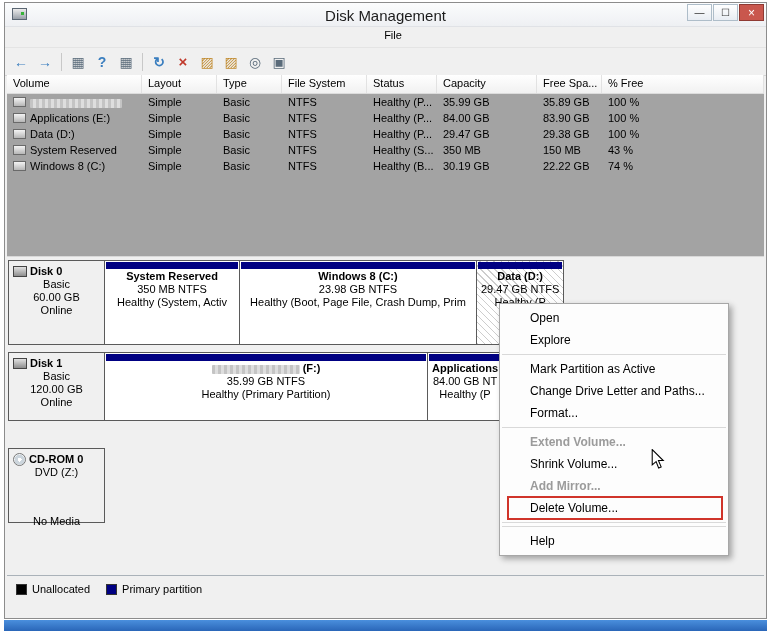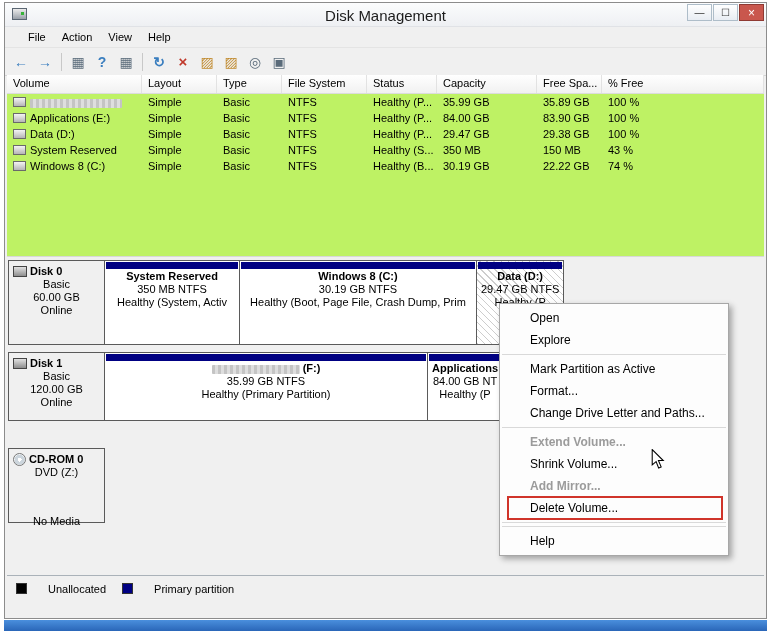--- a/index.html
+++ b/index.html
@@ -18,34 +18,34 @@
   .app-icon{position:absolute;left:7px;top:5px;width:15px;height:12px;box-sizing:border-box;
             background:linear-gradient(#ececec,#99a0a8);border:1px solid #5a6672;}
   .app-icon:after{content:"";position:absolute;right:2px;top:3px;width:3px;height:3px;background:#36b336;}
   .controls{position:absolute;right:2px;top:1px;display:flex;}
   .wbtn{width:25px;height:17px;border:1px solid #aebdc9;margin-left:1px;box-sizing:border-box;
         background:linear-gradient(#ffffff,#e8edf3);display:flex;align-items:center;justify-content:center;
         font-size:10px;color:#333;}
   .wbtn.close{background:#c9574d;border-color:#8f3a33;color:#fff;font-size:12px;}
 
   
-  .menubar{position:absolute;top:24px;left:0;right:0;height:20px;display:flex;align-items:center;padding-left:15px;}
+  .menubar{position:absolute;top:24px;left:0;right:0;height:20px;display:flex;align-items:center;padding-left:15px;flex-direction:column;}
   .menu-item{padding:2px 8px;}
   .toolbar{position:absolute;top:44px;left:0;right:0;height:27px;background:#f0f0f0;
            border-top:1px solid #e4e4e4;border-bottom:1px solid #d6d6d6;
            display:flex;align-items:center;padding-left:4px;}
   .tbtn{width:22px;height:22px;display:flex;align-items:center;justify-content:center;font-size:14px;margin:0 1px;}
   .tbtn.blue{color:#3a7ebf;font-weight:bold;}
   .tbtn.red{color:#c0392b;font-weight:bold;font-size:15px;}
   .tbtn.yellow{color:#c08a2e;}
   .tbtn.gray{color:#5a6b7a;}
   .tsep{width:1px;height:18px;background:#c8c8c8;margin:0 4px;}
 
   
-  .vlist{position:absolute;top:72px;left:2px;right:2px;height:181px;background:#bef264;border-bottom:1px solid #d8d8d8;}
+  .vlist{position:absolute;top:72px;left:2px;right:2px;height:181px;background:#a3a3a3;border-bottom:1px solid #d8d8d8;}
   .vhead,.vrow{display:grid;grid-template-columns:135px 75px 65px 85px 70px 100px 65px 1fr;}
   .vhead{height:18px;background:linear-gradient(#ffffff,#f1f1f1);border-bottom:1px solid #dcdcdc;}
   .vhead .hc{border-right:1px solid #e2e2e2;padding:2px 0 0 6px;box-sizing:border-box;
              overflow:hidden;white-space:nowrap;}
   .vrow{height:16px;align-items:center;}
   .vrow .c{padding-left:6px;overflow:hidden;white-space:nowrap;}
   .vol-icon{display:inline-block;width:13px;height:10px;box-sizing:border-box;margin-right:4px;
             border:1px solid #6a6a6a;background:linear-gradient(#f4f4f4,#b6b6b6);vertical-align:-1px;}
   .redacted{display:inline-block;height:9px;vertical-align:middle;border-radius:1px;
             background:repeating-linear-gradient(90deg,#c4c4c4 0 3px,#dedede 3px 6px);filter:blur(.5px);}
@@ -64,21 +64,21 @@
   .part.grow{flex:1 1 auto;}
   .part:last-child{border-right:none;}
   .pbar{height:7px;background:#000082;margin:1px 1px 0 1px;}
   .pline{padding:0 4px;line-height:13px;white-space:nowrap;overflow:hidden;}
   .pname{font-weight:bold;margin-top:1px;}
   .hatched{background-image:repeating-linear-gradient(45deg,rgba(90,90,90,.30) 0 1px,transparent 1px 5px);}
 
   
   .legend{position:absolute;left:2px;right:2px;top:572px;height:26px;border-top:1px solid #aab2b9;
           display:flex;align-items:center;gap:16px;padding-left:9px;}
-  .lg{display:flex;align-items:flex-start;gap:21px;}
+  .lg{display:flex;align-items:flex-end;gap:5px;}
   .sq{width:11px;height:11px;box-sizing:border-box;border:1px solid #333;}
   .sq.black{background:#000000;}
   .sq.navy{background:#000082;}
 
   
   .ctx{position:absolute;left:494px;top:300px;width:230px;box-sizing:border-box;z-index:50;
        background:#fdfdfd;border:1px solid #a7a7a7;box-shadow:3px 3px 6px rgba(0,0,0,.32);padding:3px 0;}
   .mi{height:22px;line-height:22px;padding-left:30px;font-size:12px;position:relative;white-space:nowrap;}
   .mi.disabled{color:#9b9b9b;font-weight:bold;}
   .msep{height:1px;background:#d9d9d9;margin:3px 2px;}
@@ -206,21 +206,21 @@
     <div class="parts">
       <div class="part" style="width:135px">
         <div class="pbar"></div>
         <div class="pline pname">System Reserved</div>
         <div class="pline">350 MB NTFS</div>
         <div class="pline">Healthy (System, Activ</div>
       </div>
       <div class="part" style="width:237px">
         <div class="pbar"></div>
         <div class="pline pname">Windows 8  (C:)</div>
-        <div class="pline">30.19 GB NTFS</div>
+        <div class="pline">23.98 GB NTFS</div>
         <div class="pline">Healthy (Boot, Page File, Crash Dump, Prim</div>
       </div>
       <div class="part grow hatched">
         <div class="pbar"></div>
         <div class="pline pname">Data  (D:)</div>
         <div class="pline">29.47 GB NTFS</div>
         <div class="pline">Healthy (P</div>
       </div>
     </div>
   </div>
@@ -271,22 +271,22 @@
       <span class="sq navy"></span>
       <span>Primary partition</span>
     </div>
   </div>
 
   <div class="ctx">
     <div class="mi">Open</div>
     <div class="mi">Explore</div>
     <div class="msep"></div>
     <div class="mi">Mark Partition as Active</div>
+    <div class="mi">Change Drive Letter and Paths...</div>
     <div class="mi">Format...</div>
-    <div class="mi">Change Drive Letter and Paths...</div>
     <div class="msep"></div>
     <div class="mi disabled">Extend Volume...</div>
     <div class="mi">Shrink Volume...</div>
     <div class="mi disabled">Add Mirror...</div>
     <div class="mi annotated">Delete Volume...</div>
     <div class="msep"></div>
     <div class="msep"></div>
     <div class="mi">Help</div>
   </div>
 

